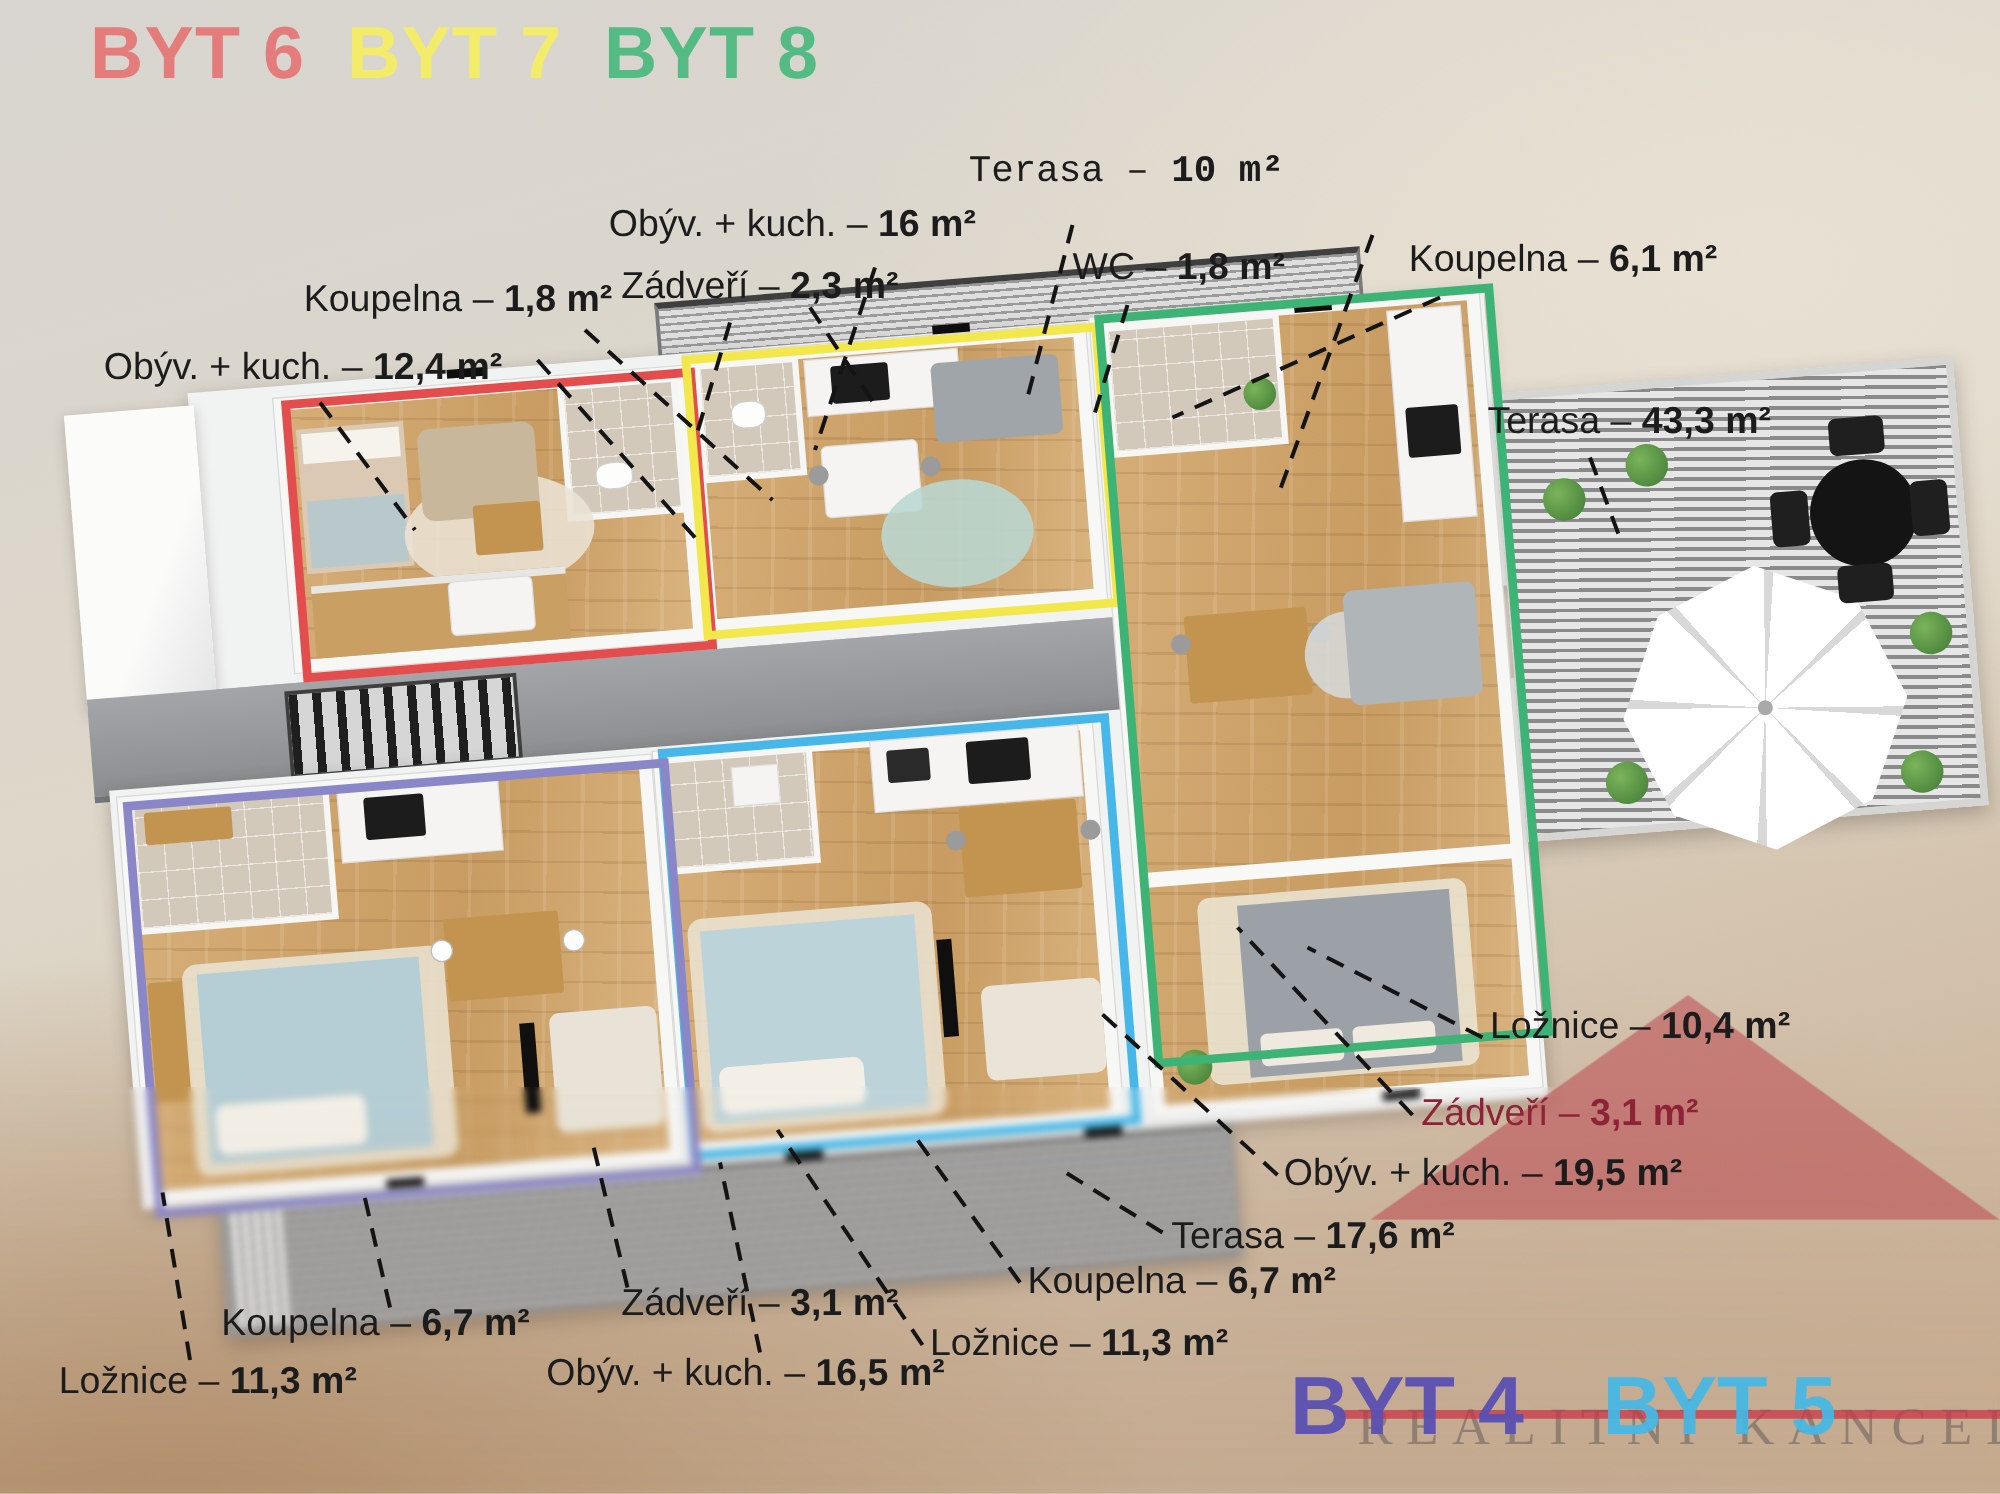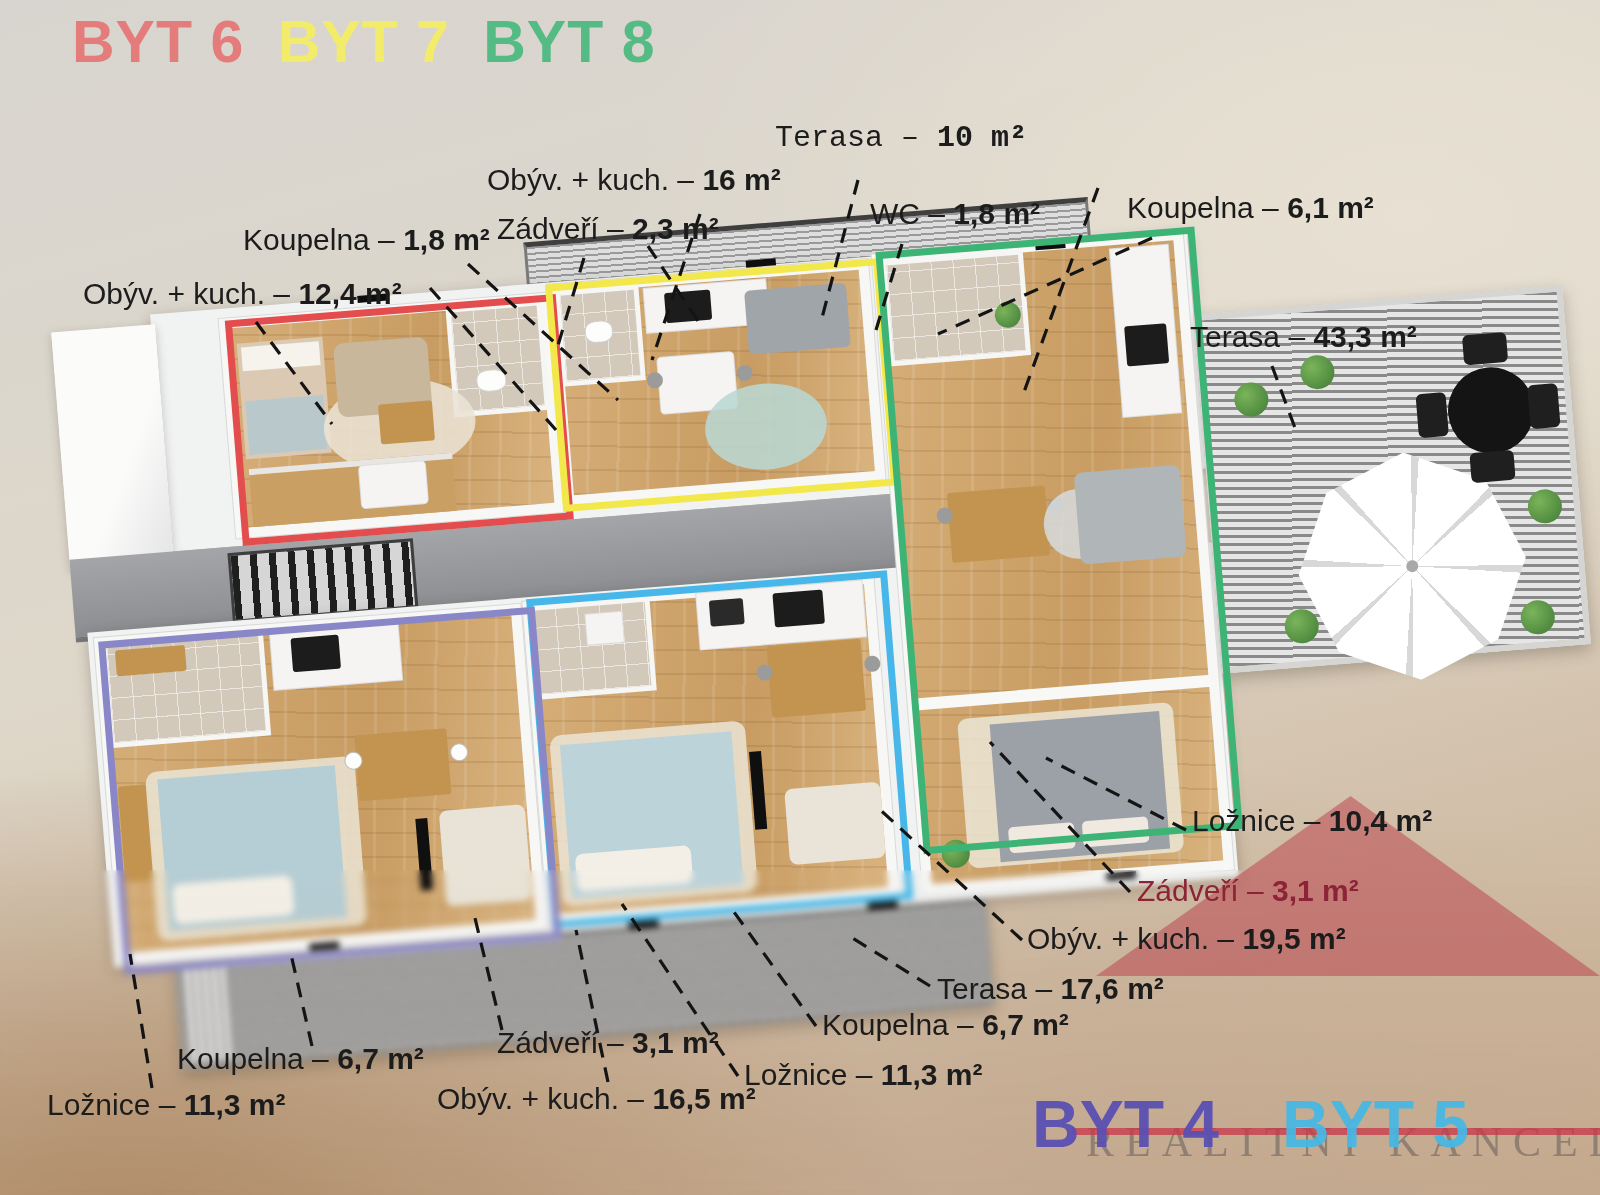--- a/index.html
+++ b/index.html
@@ -240,21 +240,21 @@
     <span style="color: rgb(228, 124, 124);">BYT 6</span>
     <span style="color: rgb(242, 236, 106);">BYT 7</span>
     <span style="color: rgb(84, 187, 132);">BYT 8</span>
   </div>
   <div class="title-bottom" style="left: 1032px; top: 1086px; color: rgb(88, 79, 180);">BYT 4</div>
   <div class="title-bottom" style="left: 1282px; top: 1086px; color: rgb(68, 184, 230);">BYT 5</div>
 
   <div class="rl" style="left:775px;top:122px;font-family:Liberation Mono, monospace;"><span>Terasa – </span><span class="a">10 m²</span></div>
   <div class="rl" style="left:487px;top:163px;"><span>Obýv. + kuch. – </span><span class="a">16 m²</span></div>
   <div class="rl" style="left:497px;top:212px;"><span>Zádveří – </span><span class="a">2,3 m²</span></div>
-  <div class="rl" style="left:858px;top:197px;margin-left:12px;"><span>WC – </span><span class="a">1,8 m²</span></div>
+  <div class="rl" style="left:858px;top:197px;"><span>WC – </span><span class="a">1,8 m²</span></div>
   <div class="rl" style="left:1127px;top:191px;"><span>Koupelna – </span><span class="a">6,1 m²</span></div>
   <div class="rl" style="left:243px;top:223px;"><span>Koupelna – </span><span class="a">1,8 m²</span></div>
   <div class="rl" style="left:83px;top:277px;"><span>Obýv. + kuch. – </span><span class="a">12,4 m²</span></div>
   <div class="rl" style="left:1190px;top:320px;"><span>Terasa – </span><span class="a">43,3 m²</span></div>
   <div class="rl" style="left:1192px;top:804px;"><span>Ložnice – </span><span class="a">10,4 m²</span></div>
   <div class="rl" style="left: 1137px; top: 874px; color: rgb(140, 35, 54);"><span>Zádveří – </span><span class="a">3,1 m²</span></div>
   <div class="rl" style="left:1027px;top:922px;"><span>Obýv. + kuch. – </span><span class="a">19,5 m²</span></div>
   <div class="rl" style="left:937px;top:972px;"><span>Terasa – </span><span class="a">17,6 m²</span></div>
   <div class="rl" style="left:822px;top:1008px;"><span>Koupelna – </span><span class="a">6,7 m²</span></div>
   <div class="rl" style="left:744px;top:1058px;"><span>Ložnice – </span><span class="a">11,3 m²</span></div>

